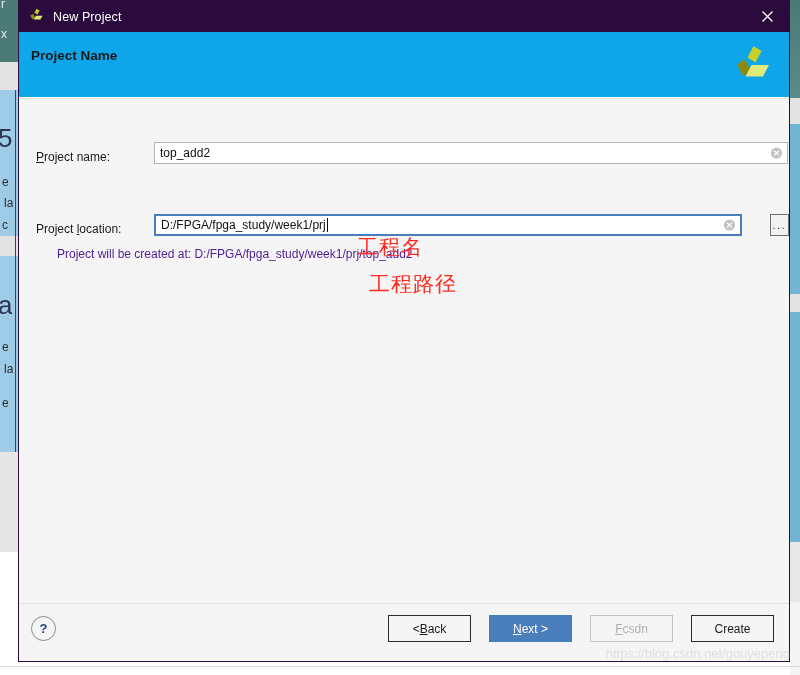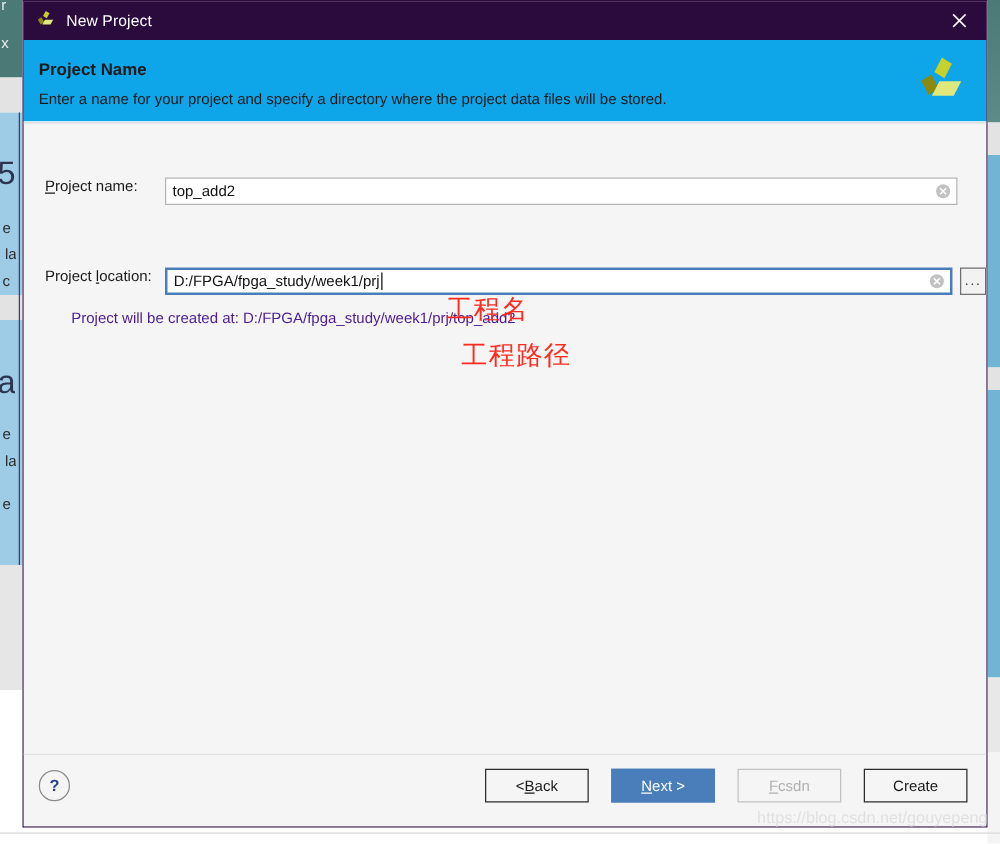--- a/index.html
+++ b/index.html
@@ -213,21 +213,22 @@
     position: relative;
     border-top: 1px solid #e0e0e0;
   }
 
   .form-row {
     position: absolute;
     left: 0;
     width: 100%;
     height: 22px;
     display: flex;
-    align-items: flex-start;
+    align-items: flex-end;
+    gap: 22px;
   }
   #row-name     { top: 43px; }
   #row-location { top: 71px; margin-top: 44px; }
 
   .field-label {
     font-size: 12px;
     color: #1a1a1a;
     width: 96px;
     margin-left: 17px;
     flex: 0 0 auto;
@@ -457,21 +458,20 @@
     <div id="close-btn">
       <svg width="13" height="13" viewBox="0 0 13 13">
         <line x1="1.5" y1="1.5" x2="11.5" y2="11.5" stroke="#ffffff" stroke-width="1.3"></line>
         <line x1="11.5" y1="1.5" x2="1.5" y2="11.5" stroke="#ffffff" stroke-width="1.3"></line>
       </svg>
     </div>
   </div>
 
   <div id="dialog-header">
     <div id="header-title">Project Name</div>
-    <div id="header-subtitle">Enter a name for your project and specify a directory where the project data files will be stored.</div>
     <div id="header-logo">
       <svg width="42" height="46" viewBox="0 0 42 46">
         <polygon points="21.5,2 29.5,7 23.5,18.5 15.5,13.5" fill="#c8d02b"></polygon>
         <polygon points="5,20.5 13,15.5 19,27 11,32" fill="#8a8a10"></polygon>
         <polygon points="19.5,21 37,21 31,32.5 13.5,32.5" fill="#dfe87a"></polygon>
       </svg>
     </div>
   </div>
 
   <div id="dialog-body">

